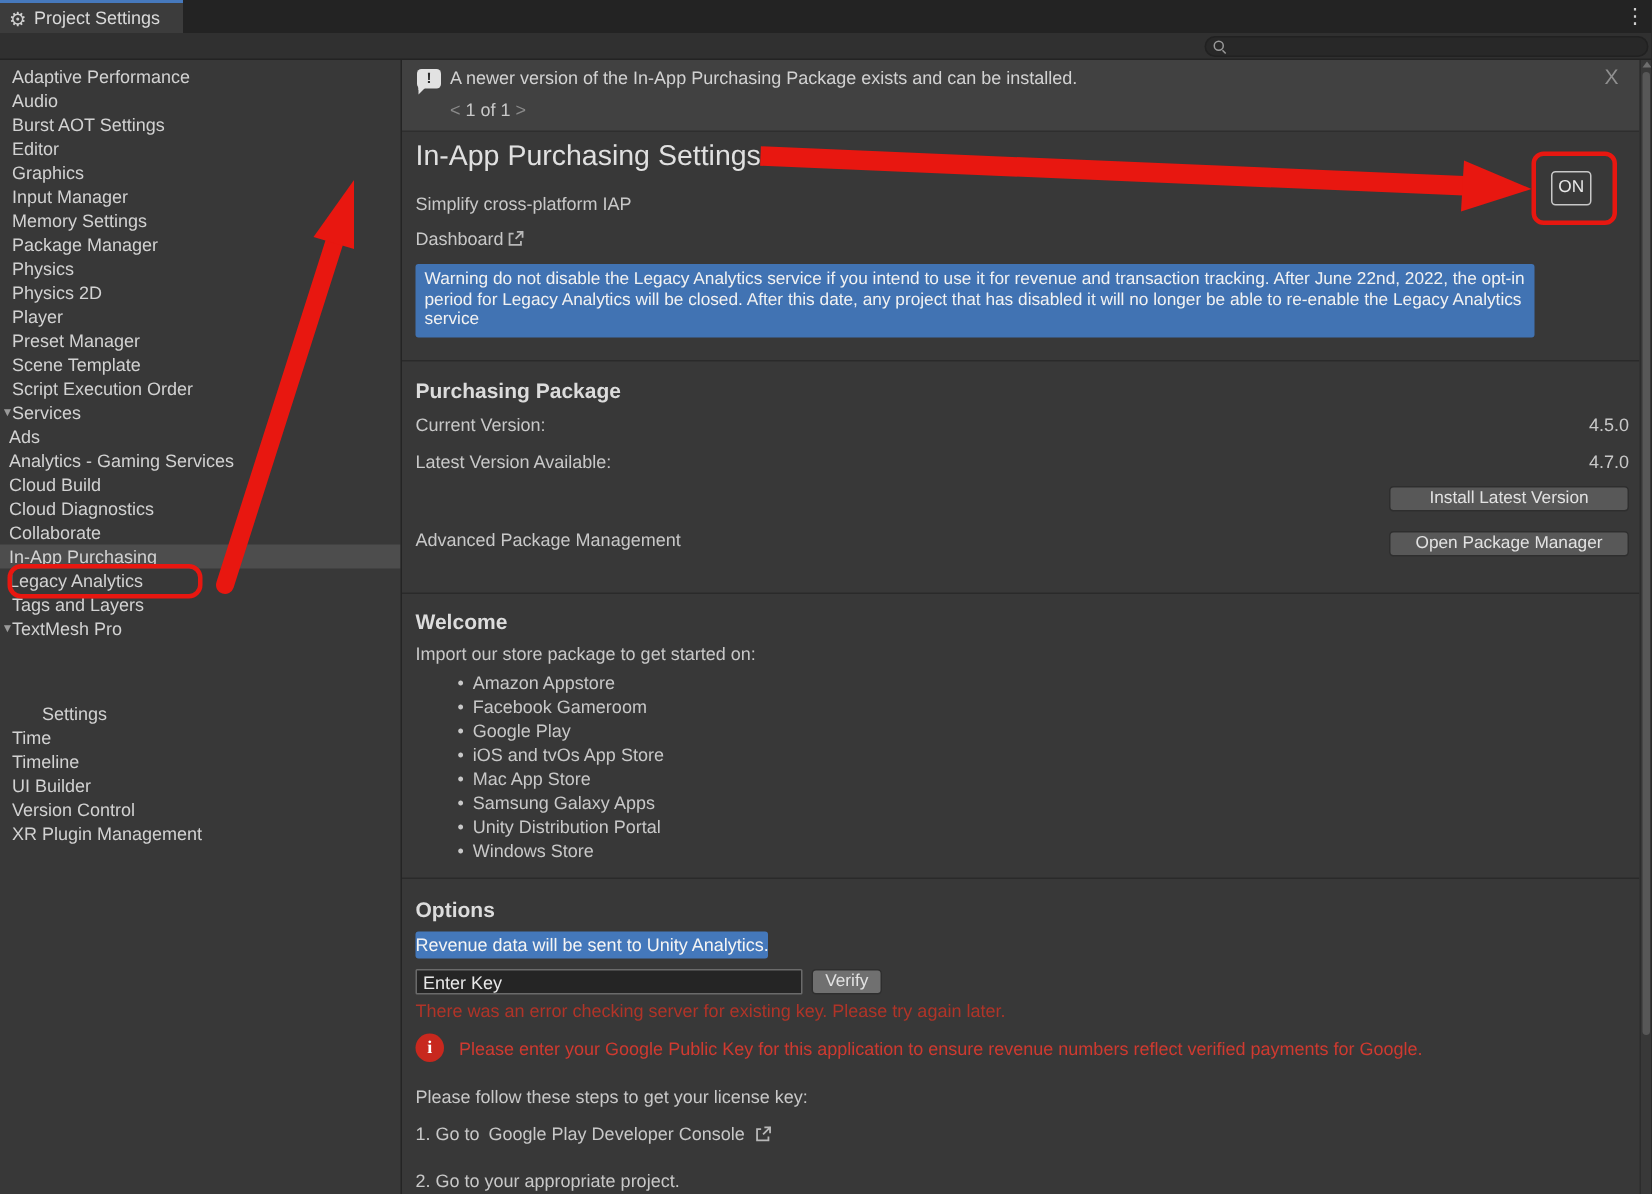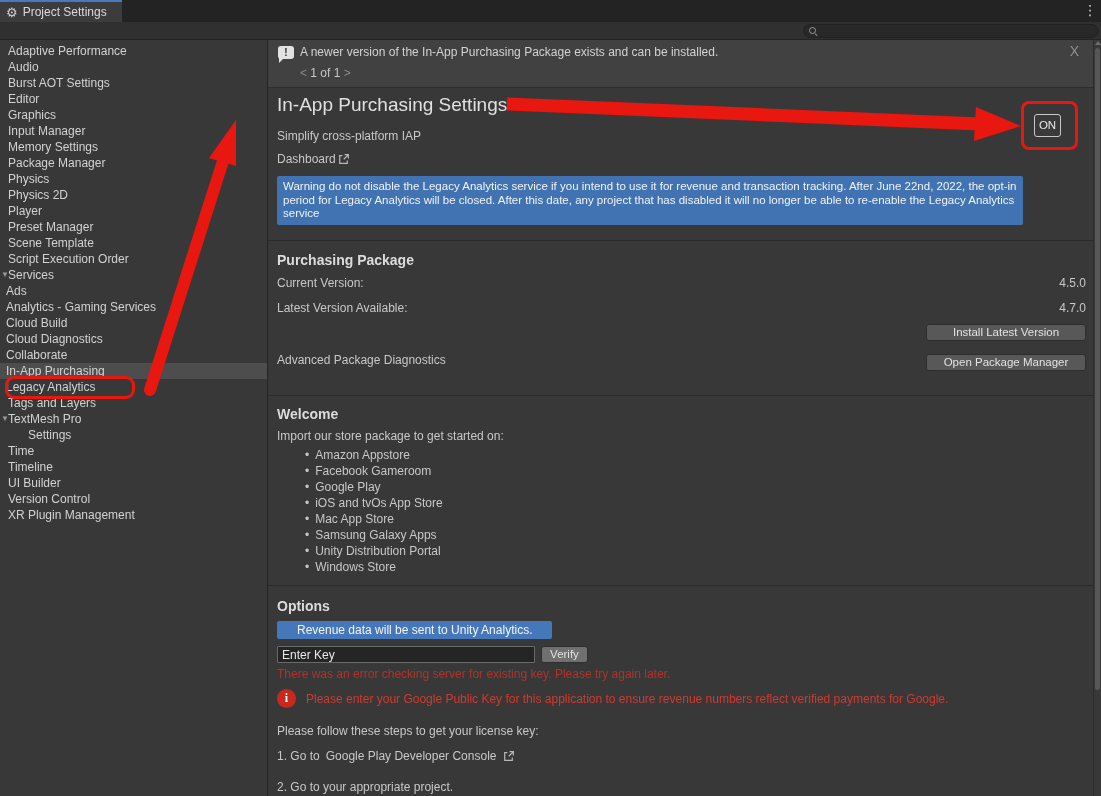--- a/index.html
+++ b/index.html
@@ -15,21 +15,21 @@
   .toolbar{position:absolute;left:0;top:22px;width:1101px;height:18px;background:#303030;border-bottom:1px solid #232323;box-sizing:border-box;}
   .searchbox{position:absolute;left:803px;top:2px;width:296px;height:14px;background:#282828;
              border:1px solid #212121;border-radius:8px;display:flex;align-items:center;padding-left:5px;box-sizing:border-box;}
   .mag{position:relative;width:8px;height:8px;}
   .mag::before{content:"";position:absolute;left:0;top:0;width:5px;height:5px;border:1px solid #9a9a9a;border-radius:50%;}
   .mag::after{content:"";position:absolute;left:6px;top:6px;width:3px;height:1px;background:#9a9a9a;transform:rotate(45deg);transform-origin:left center;}
   
   .sidebar{position:absolute;left:0;top:40px;width:267px;height:756px;background:#383838;padding-top:3px;box-sizing:border-box;}
   .side-item{position:relative;height:16px;line-height:16px;padding-left:8px;color:#d2d2d2;white-space:nowrap;cursor:default;}
   .side-item.lvl1{padding-left:6px;}
-  .side-item.lvl1b{padding-left:28px;}
+  .side-item.lvl1b{padding-left:28px;margin-top:41px;}
   .side-item.selected{background:#4d4d4d;}
   .side-item.foldout::before{content:"▼";position:absolute;left:1px;top:0;font-size:8px;color:#9a9a9a;}
   .vdivider{position:absolute;left:267px;top:40px;width:1px;height:756px;background:#242424;}
   
   .main{position:absolute;left:268px;top:40px;width:825px;height:756px;background:#383838;}
   .banner{position:absolute;left:0;top:0;width:100%;height:48px;background:#414141;border-bottom:1px solid #2e2e2e;box-sizing:border-box;}
   .banner-icon{position:absolute;left:10px;top:6px;width:16px;height:13px;background:#e2e2e2;border-radius:3px;color:#2b2b2b;
                font-weight:bold;font-size:10px;text-align:center;line-height:13px;}
   .banner-icon::after{content:"";position:absolute;left:1px;bottom:-4px;border:3px solid transparent;border-top-color:#e2e2e2;border-left-color:#e2e2e2;}
   .banner-msg{position:absolute;left:32px;top:5px;color:#d2d2d2;}
@@ -45,21 +45,21 @@
   .hdiv{position:absolute;left:0;width:100%;height:1px;background:#2a2a2a;}
   .h2{position:absolute;left:9px;font-size:14px;font-weight:bold;color:#dcdcdc;}
   .lbl{position:absolute;left:9px;}
   .val{position:absolute;right:7px;text-align:right;}
   .ubtn{position:absolute;box-sizing:border-box;background:#585858;border:1px solid #2e2e2e;border-radius:3px;
         color:#e2e2e2;font-size:11.5px;text-align:center;line-height:15px;height:17px;cursor:default;
         font-family:"Liberation Sans",sans-serif;}
   .stores{position:absolute;left:37px;top:407px;}
   .store-item{height:16px;line-height:16px;}
   .store-item::before{content:"•";margin-right:6px;color:#c8c8c8;}
-  .badge{position:absolute;left:9px;top:581px;background:#4478bb;color:#f4f4f4;border-radius:2px;padding:2px 20px;}
+  .badge{position:absolute;left:9px;top:581px;background:#4478bb;color:#f4f4f4;border-radius:2px;padding:2px 0;}
   .keyinput{position:absolute;left:9px;top:606px;width:258px;height:17px;box-sizing:border-box;background:#252525;
             border:1px solid #6a6a6a;color:#e8e8e8;font-size:12px;padding:0 4px;font-family:"Liberation Sans",sans-serif;border-radius:1px;}
   .err{position:absolute;left:9px;top:627px;color:#b03428;}
   .ginfo-icon{position:absolute;left:9px;top:649px;width:19px;height:19px;border-radius:50%;background:#c8281e;
               color:#fff;font-weight:bold;font-size:12px;text-align:center;line-height:19px;font-family:"Liberation Serif",serif;}
   .gwarn{position:absolute;left:38px;top:652px;color:#cf3a30;text-align:center;}
   .step-row{position:absolute;left:9px;display:flex;align-items:center;gap:6px;}
   
   .scroll{position:absolute;left:1093px;top:40px;width:8px;height:756px;background:#383838;border-left:1px solid #2c2c2c;box-sizing:border-box;}
   .scroll-up{position:absolute;left:1px;top:1px;width:0;height:0;border-left:3px solid transparent;border-right:3px solid transparent;border-bottom:4px solid #6e6e6e;}
@@ -150,21 +150,21 @@
     <div class="warnbox">Warning do not disable the Legacy Analytics service if you intend to use it for revenue and transaction tracking. After June 22nd, 2022, the opt-in period for Legacy Analytics will be closed. After this date, any project that has disabled it will no longer be able to re-enable the Legacy Analytics service</div>
 
     <div class="hdiv" style="top:200px"></div>
 
     <div class="h2" style="top:212px">Purchasing Package</div>
     <div class="lbl" style="top:236px">Current Version:</div>
     <div class="val" style="top:236px">4.5.0</div>
     <div class="lbl" style="top:261px">Latest Version Available:</div>
     <div class="val" style="top:261px">4.7.0</div>
     <div class="ubtn" style="top:284px;right:7px;width:160px">Install Latest Version</div>
-    <div class="lbl" style="top:313px">Advanced Package Diagnostics</div>
+    <div class="lbl" style="top:313px">Advanced Package Management</div>
     <div class="ubtn" style="top:314px;right:7px;width:160px">Open Package Manager</div>
 
     <div class="hdiv" style="top:355px"></div>
 
     <div class="h2" style="top:366px">Welcome</div>
     <div class="lbl" style="top:389px">Import our store package to get started on:</div>
     <div class="stores">
       <div class="store-item">Amazon Appstore</div>
       <div class="store-item">Facebook Gameroom</div>
       <div class="store-item">Google Play</div>

